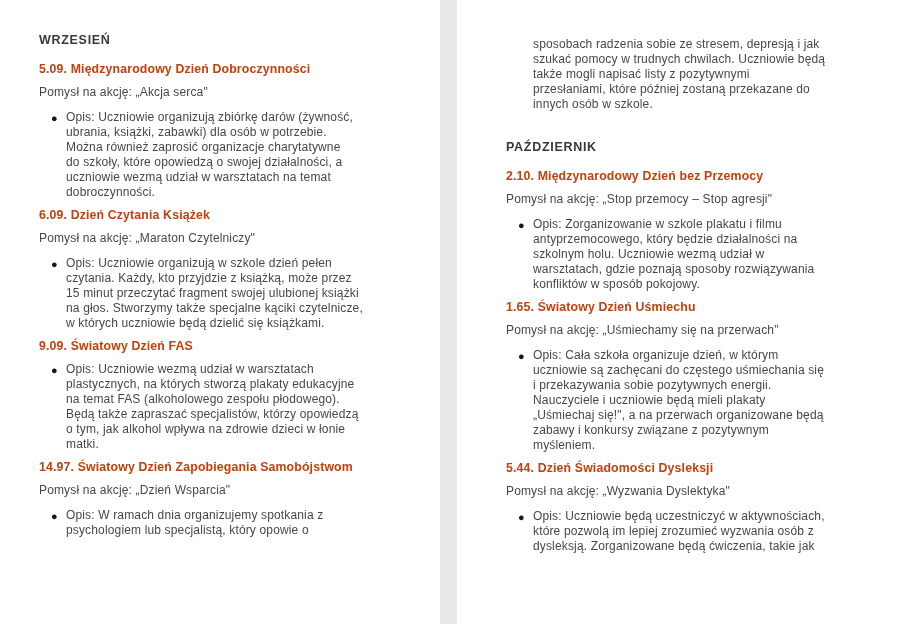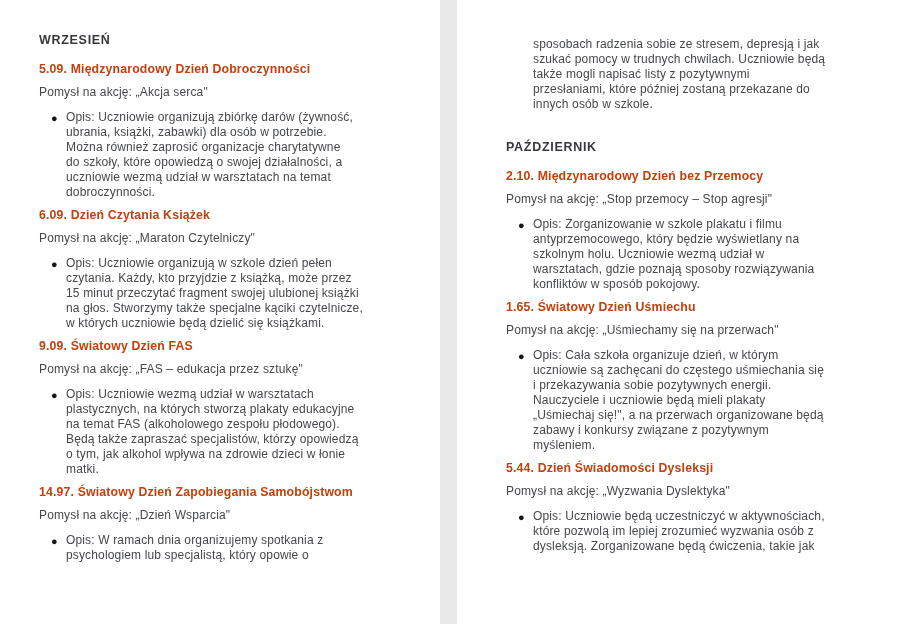--- a/index.html
+++ b/index.html
@@ -100,21 +100,20 @@
 uczniowie wezmą udział w warsztatach na temat
 dobroczynności.</span></div>
       <div class="block block-heading">6.09. Dzień Czytania Książek</div>
       <div class="block block-plain">Pomysł na akcję: „Maraton Czytelniczy"</div>
       <div class="block block-bullet"><span class="marker">●</span><span>Opis: Uczniowie organizują w szkole dzień pełen
 czytania. Każdy, kto przyjdzie z książką, może przez
 15 minut przeczytać fragment swojej ulubionej książki
 na głos. Stworzymy także specjalne kąciki czytelnicze,
 w których uczniowie będą dzielić się książkami.</span></div>
       <div class="block block-heading">9.09. Światowy Dzień FAS</div>
-      <div class="block block-plain">Pomysł na akcję: „FAS – edukacja przez sztukę"</div>
       <div class="block block-bullet"><span class="marker">●</span><span>Opis: Uczniowie wezmą udział w warsztatach
 plastycznych, na których stworzą plakaty edukacyjne
 na temat FAS (alkoholowego zespołu płodowego).
 Będą także zapraszać specjalistów, którzy opowiedzą
 o tym, jak alkohol wpływa na zdrowie dzieci w łonie
 matki.</span></div>
       <div class="block block-heading">14.97. Światowy Dzień Zapobiegania Samobójstwom</div>
       <div class="block block-plain">Pomysł na akcję: „Dzień Wsparcia"</div>
       <div class="block block-bullet"><span class="marker">●</span><span>Opis: W ramach dnia organizujemy spotkania z
 psychologiem lub specjalistą, który opowie o</span></div>
@@ -123,21 +122,21 @@
   <div class="page page-right">
       <div class="block block-continuation">sposobach radzenia sobie ze stresem, depresją i jak
 szukać pomocy w trudnych chwilach. Uczniowie będą
 także mogli napisać listy z pozytywnymi
 przesłaniami, które później zostaną przekazane do
 innych osób w szkole.</div>
       <div class="block block-month">PAŹDZIERNIK</div>
       <div class="block block-heading">2.10. Międzynarodowy Dzień bez Przemocy</div>
       <div class="block block-plain">Pomysł na akcję: „Stop przemocy – Stop agresji"</div>
       <div class="block block-bullet"><span class="marker">●</span><span>Opis: Zorganizowanie w szkole plakatu i filmu
-antyprzemocowego, który będzie wyświetlany na
+antyprzemocowego, który będzie działalności na
 szkolnym holu. Uczniowie wezmą udział w
 warsztatach, gdzie poznają sposoby rozwiązywania
 konfliktów w sposób pokojowy.</span></div>
       <div class="block block-heading">1.65. Światowy Dzień Uśmiechu</div>
       <div class="block block-plain">Pomysł na akcję: „Uśmiechamy się na przerwach"</div>
       <div class="block block-bullet"><span class="marker">●</span><span>Opis: Cała szkoła organizuje dzień, w którym
 uczniowie są zachęcani do częstego uśmiechania się
 i przekazywania sobie pozytywnych energii.
 Nauczyciele i uczniowie będą mieli plakaty
 „Uśmiechaj się!", a na przerwach organizowane będą

